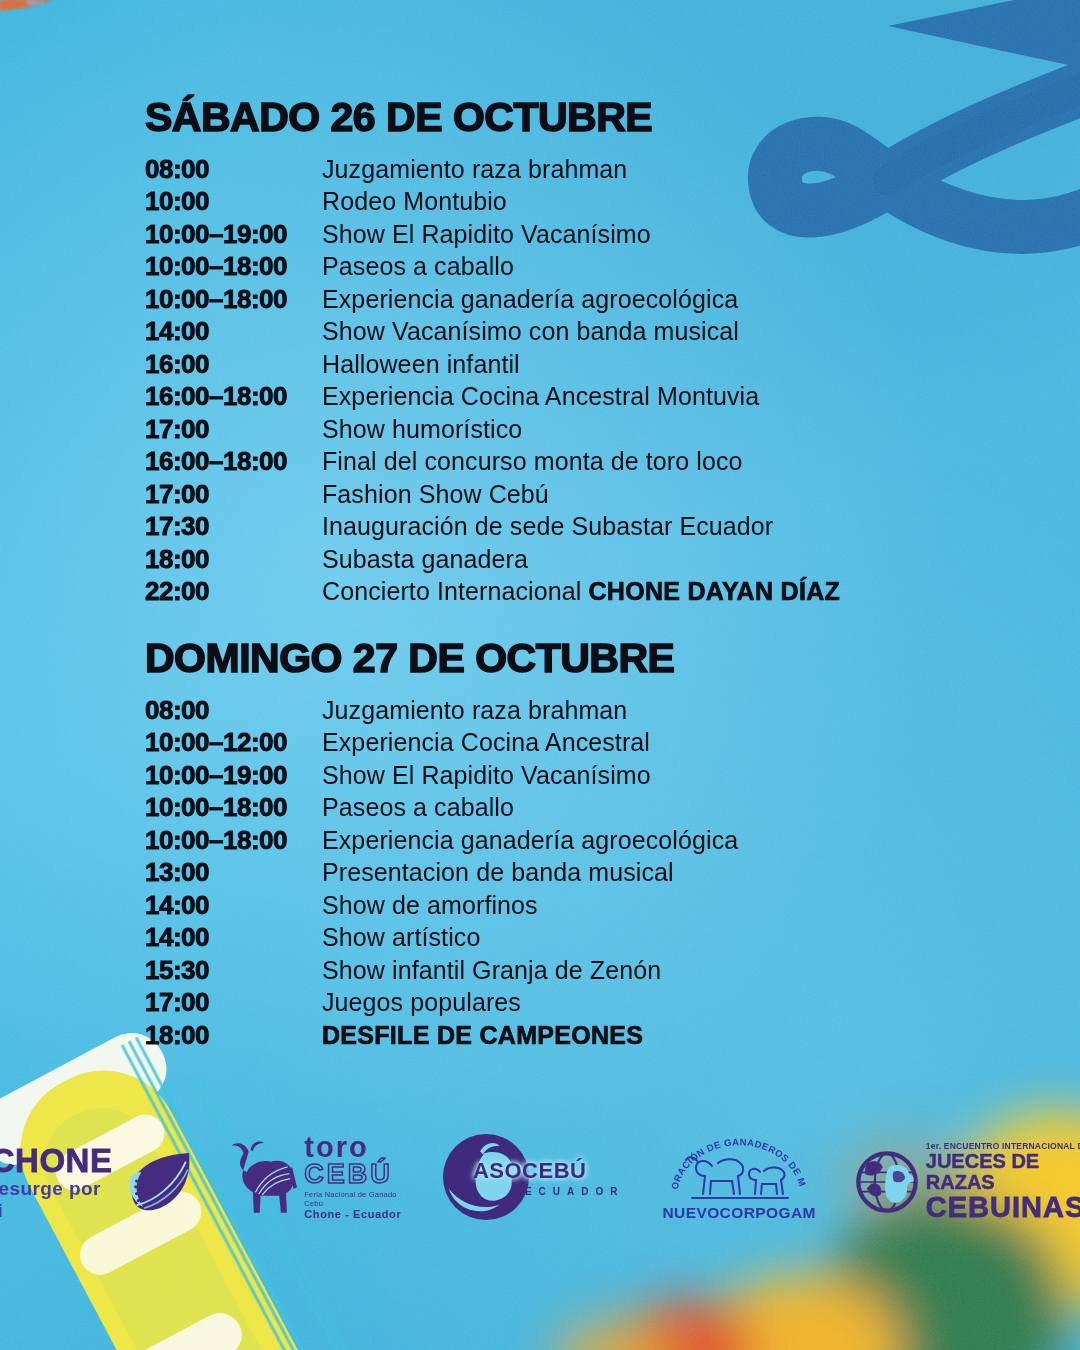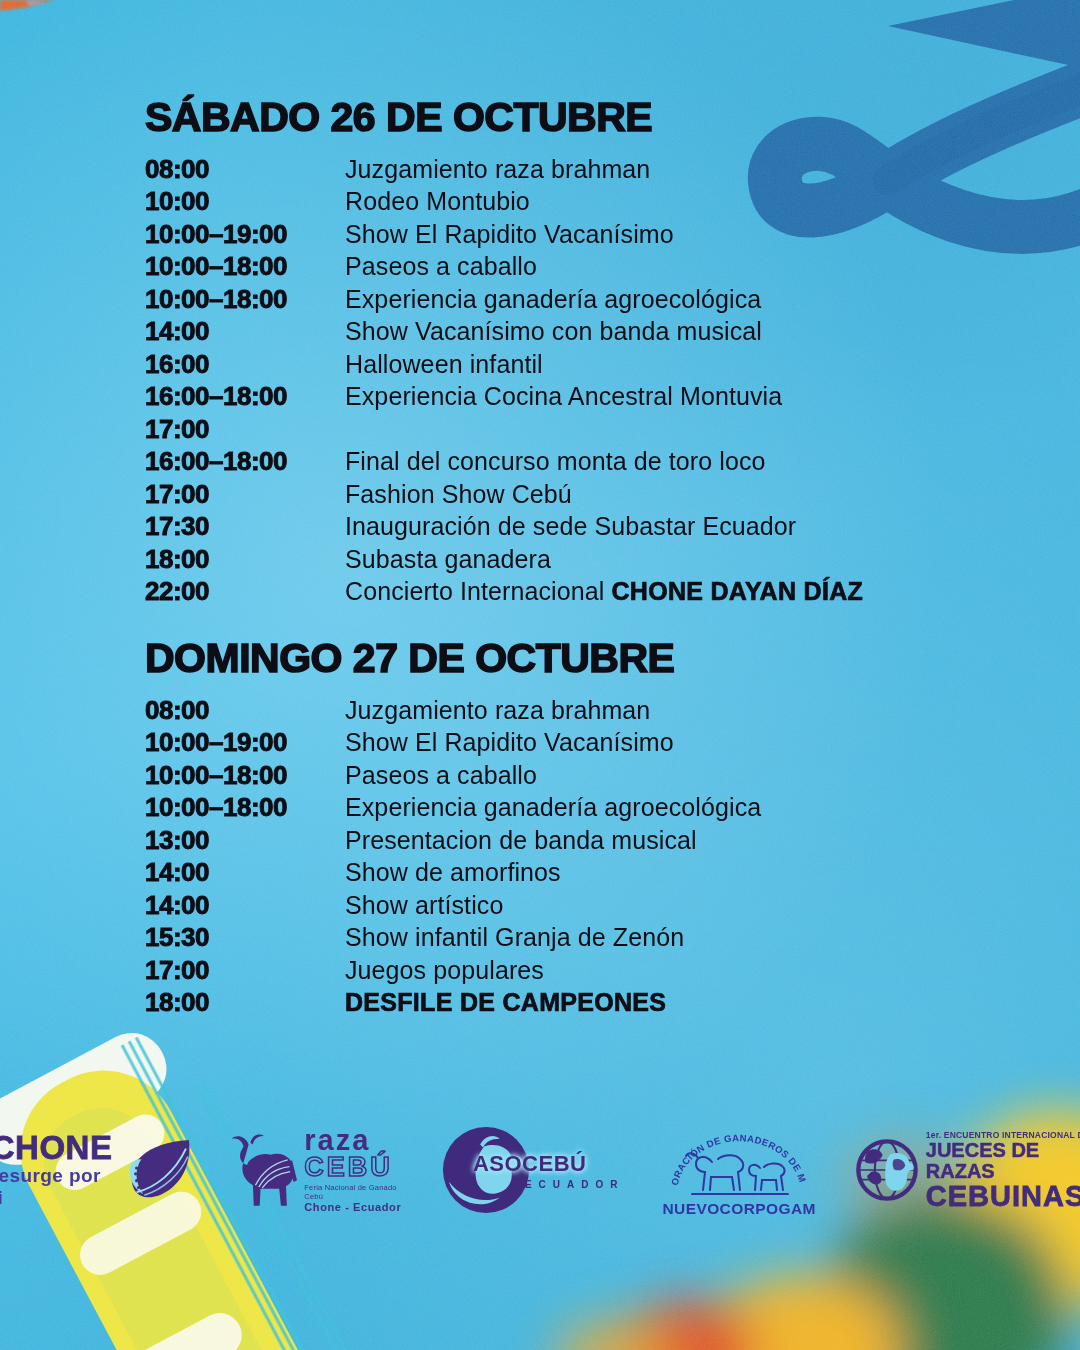--- a/index.html
+++ b/index.html
@@ -15,28 +15,28 @@
   svg.bg { position:absolute; inset:0; z-index:0; }
 
   
   .content { position:absolute; left:145px; top:97px; width:830px; color:#0d0d15; z-index:2; }
   .day-title {
     margin:0 0 15px 0; font-size:41px; font-weight:800; line-height:1;
     letter-spacing:-0.5px; color:#0d0d15; -webkit-text-stroke:1.6px #0d0d15;
   }
   .day + .day { margin-top:30px; }
   .rows { display:block; }
-  .row { display:grid; grid-template-columns:177px 1fr; align-items:center; height:32.5px;gap:23px; }
+  .row { display:grid; grid-template-columns:177px 1fr; align-items:center; height:32.5px; }
   .time { font-size:26px; font-weight:700; letter-spacing:-0.5px; -webkit-text-stroke:0.9px #0d0d15; white-space:nowrap; }
   .event { font-size:25px; letter-spacing:0.1px; white-space:nowrap; color:#0e0e16; }
   .event .strong { font-weight:700; -webkit-text-stroke:0.7px #0e0e16; letter-spacing:0.3px; }
 
   
   .logos { position:absolute; top:1118px; left:4px; right:0; height:104px; z-index:2;
-           display:flex; align-items:center; justify-content:center; gap:38px; }
+           display:flex; align-items:flex-end; justify-content:center; gap:38px; }
   .logo { display:flex; align-items:center; }
 
   .chone-text { text-align:left; margin-right:8px; }
   .chone-name { font-size:33px; font-weight:800; color:#432c7e; letter-spacing:0.5px; line-height:1; -webkit-text-stroke:0.8px #432c7e; }
   .chone-tag  { font-size:19px; font-weight:700; color:#463aa0; letter-spacing:0.4px; margin-top:1px; }
 
   .expo-text { text-align:left; margin-left:6px; }
   .expo-word1 { font-size:29px; font-weight:700; color:#452c80; letter-spacing:2px; line-height:0.9; }
   .expo-word2 { font-size:27px; font-weight:800; color:transparent; -webkit-text-stroke:1.5px #452c80; letter-spacing:3px; line-height:1.05; }
   .expo-sub1 { font-size:7.5px; color:#452c80; margin-top:2px; letter-spacing:0.2px; }
@@ -156,20 +156,21 @@
             <span class="event"><span>Halloween infantil</span><span class="strong"></span></span>
           </div>
 
           <div class="row">
             <span class="time">16:00–18:00</span>
             <span class="event"><span>Experiencia Cocina Ancestral Montuvia</span><span class="strong"></span></span>
           </div>
 
           <div class="row">
             <span class="time">17:00</span>
+            <span class="event"><span>Show humorístico</span><span class="strong"></span></span>
           </div>
 
           <div class="row">
             <span class="time">16:00–18:00</span>
             <span class="event"><span>Final del concurso monta de toro loco</span><span class="strong"></span></span>
           </div>
 
           <div class="row">
             <span class="time">17:00</span>
             <span class="event"><span>Fashion Show Cebú</span><span class="strong"></span></span>
@@ -194,20 +195,24 @@
 
     <section class="day">
       <h1 class="day-title">DOMINGO 27 DE OCTUBRE</h1>
       <div class="rows">
 
           <div class="row">
             <span class="time">08:00</span>
             <span class="event"><span>Juzgamiento raza brahman</span><span class="strong"></span></span>
           </div>
 
+          <div class="row">
+            <span class="time">10:00–12:00</span>
+            <span class="event"><span>Experiencia Cocina Ancestral</span><span class="strong"></span></span>
+          </div>
 
           <div class="row">
             <span class="time">10:00–19:00</span>
             <span class="event"><span>Show El Rapidito Vacanísimo</span><span class="strong"></span></span>
           </div>
 
           <div class="row">
             <span class="time">10:00–18:00</span>
             <span class="event"><span>Paseos a caballo</span><span class="strong"></span></span>
           </div>
@@ -281,21 +286,21 @@
         <path d="M22,16 C18,6 8,4 2,9 C9,8 14,11 16,18 L13,24 C10,31 13,38 20,40 L22,36 C30,28 40,26 48,28 C62,24 74,32 75,45 C76,55 72,62 66,65 L67,88 L60,88 L58,68 L36,68 L35,88 L28,88 L27,64 C18,59 13,50 15,40 Z" fill="#452c80"></path>
         <path d="M24,14 C26,5 34,2 40,6 C33,6 28,9 27,16 Z" fill="#452c80"></path>
         <path d="M73,34 L79,58 L75,60 L69,42 Z" fill="#452c80"></path>
         <g stroke="#bfe9f6" stroke-width="1.6" fill="none" opacity="0.9">
           <path d="M30,64 C38,48 52,38 68,34"></path>
           <path d="M34,66 C42,52 54,44 70,42"></path>
           <path d="M38,67 C46,56 57,50 71,48"></path>
         </g>
       </svg>
       <div class="expo-text">
-        <div class="expo-word1">raza</div>
+        <div class="expo-word1">toro</div>
         <div class="expo-word2">CEBÚ</div>
         <div class="expo-sub1">Feria Nacional de Ganado Cebú</div>
         <div class="expo-sub2">Chone - Ecuador</div>
       </div>
     </div>
 
     <div class="logo">
       <svg width="90" height="90" viewBox="0 0 92 92">
         <circle cx="46" cy="46" r="44" fill="#3f2a7d"></circle>
         <path d="M40,20 C45,11 54,9 60,14 C51,14 46,17 43,23 Z" fill="#7fd5ee"></path>

